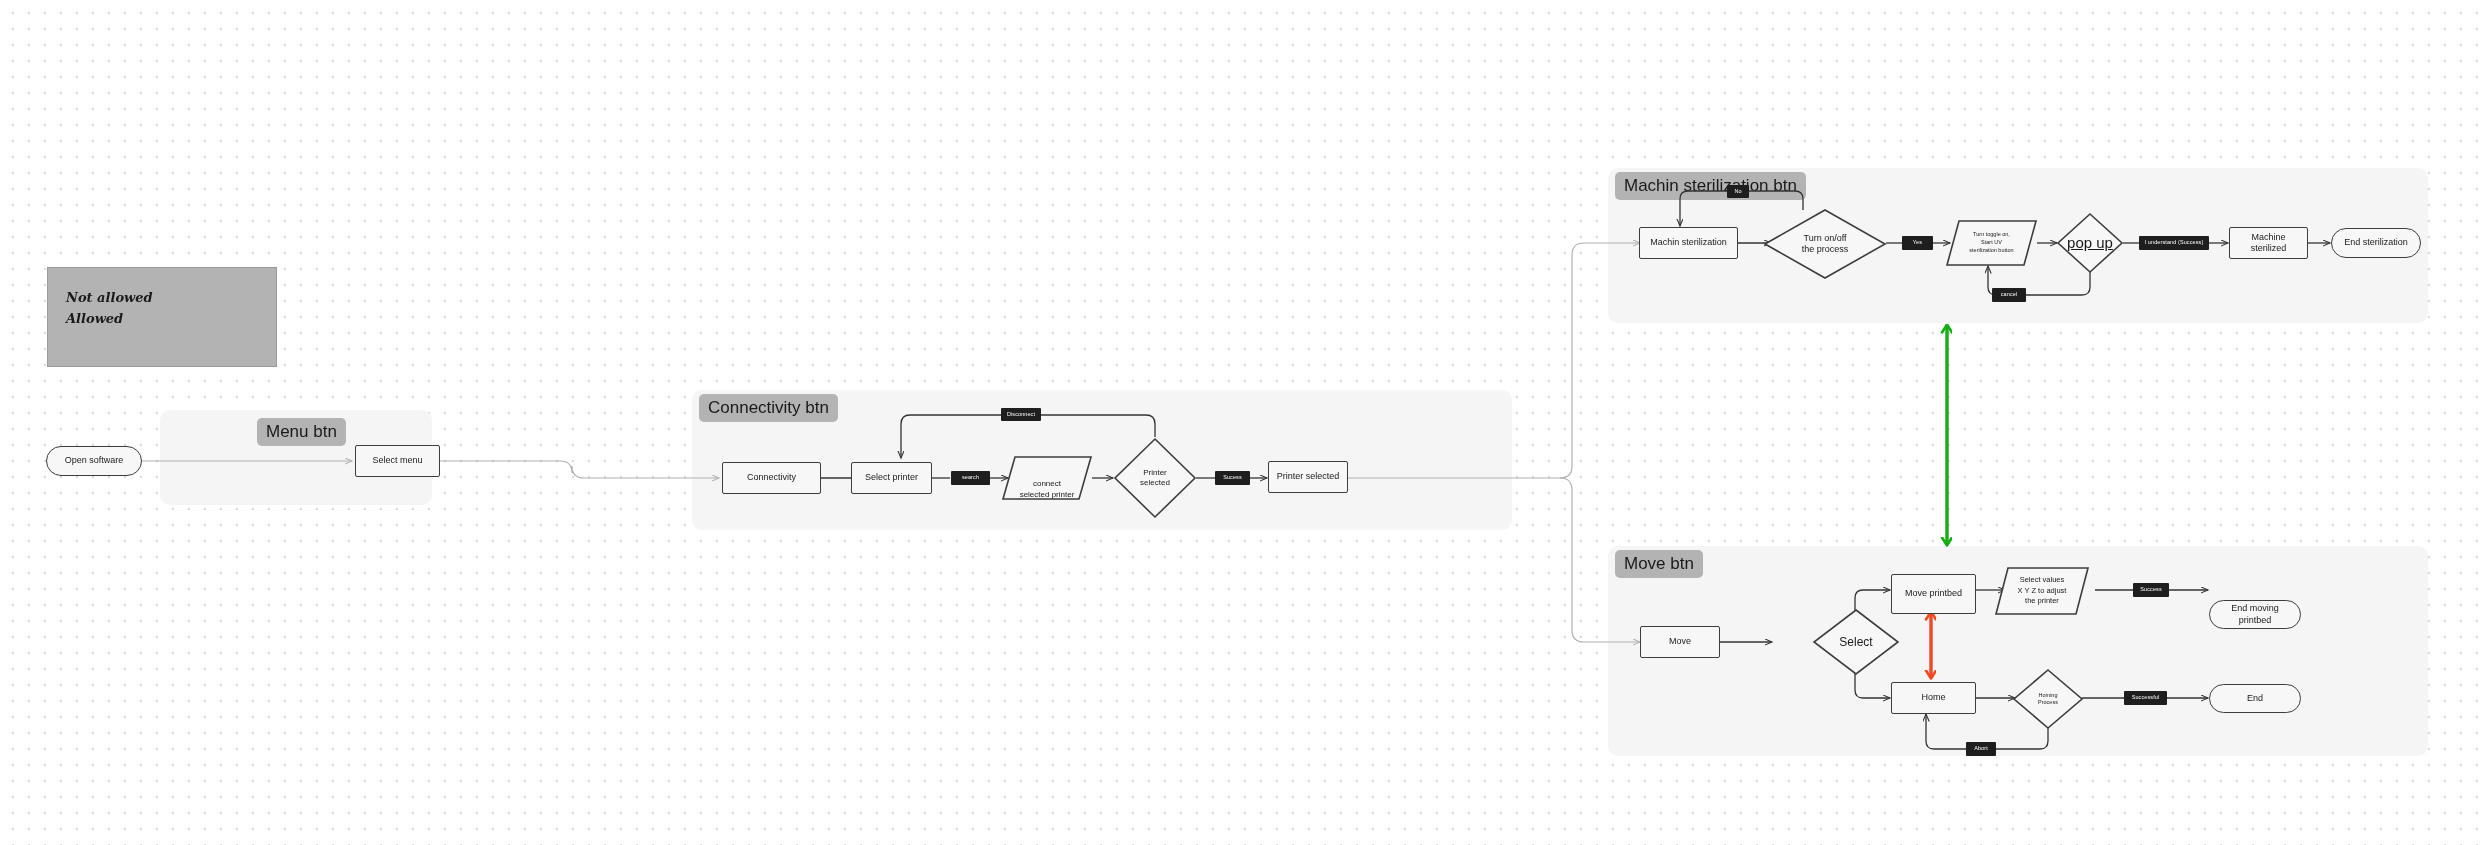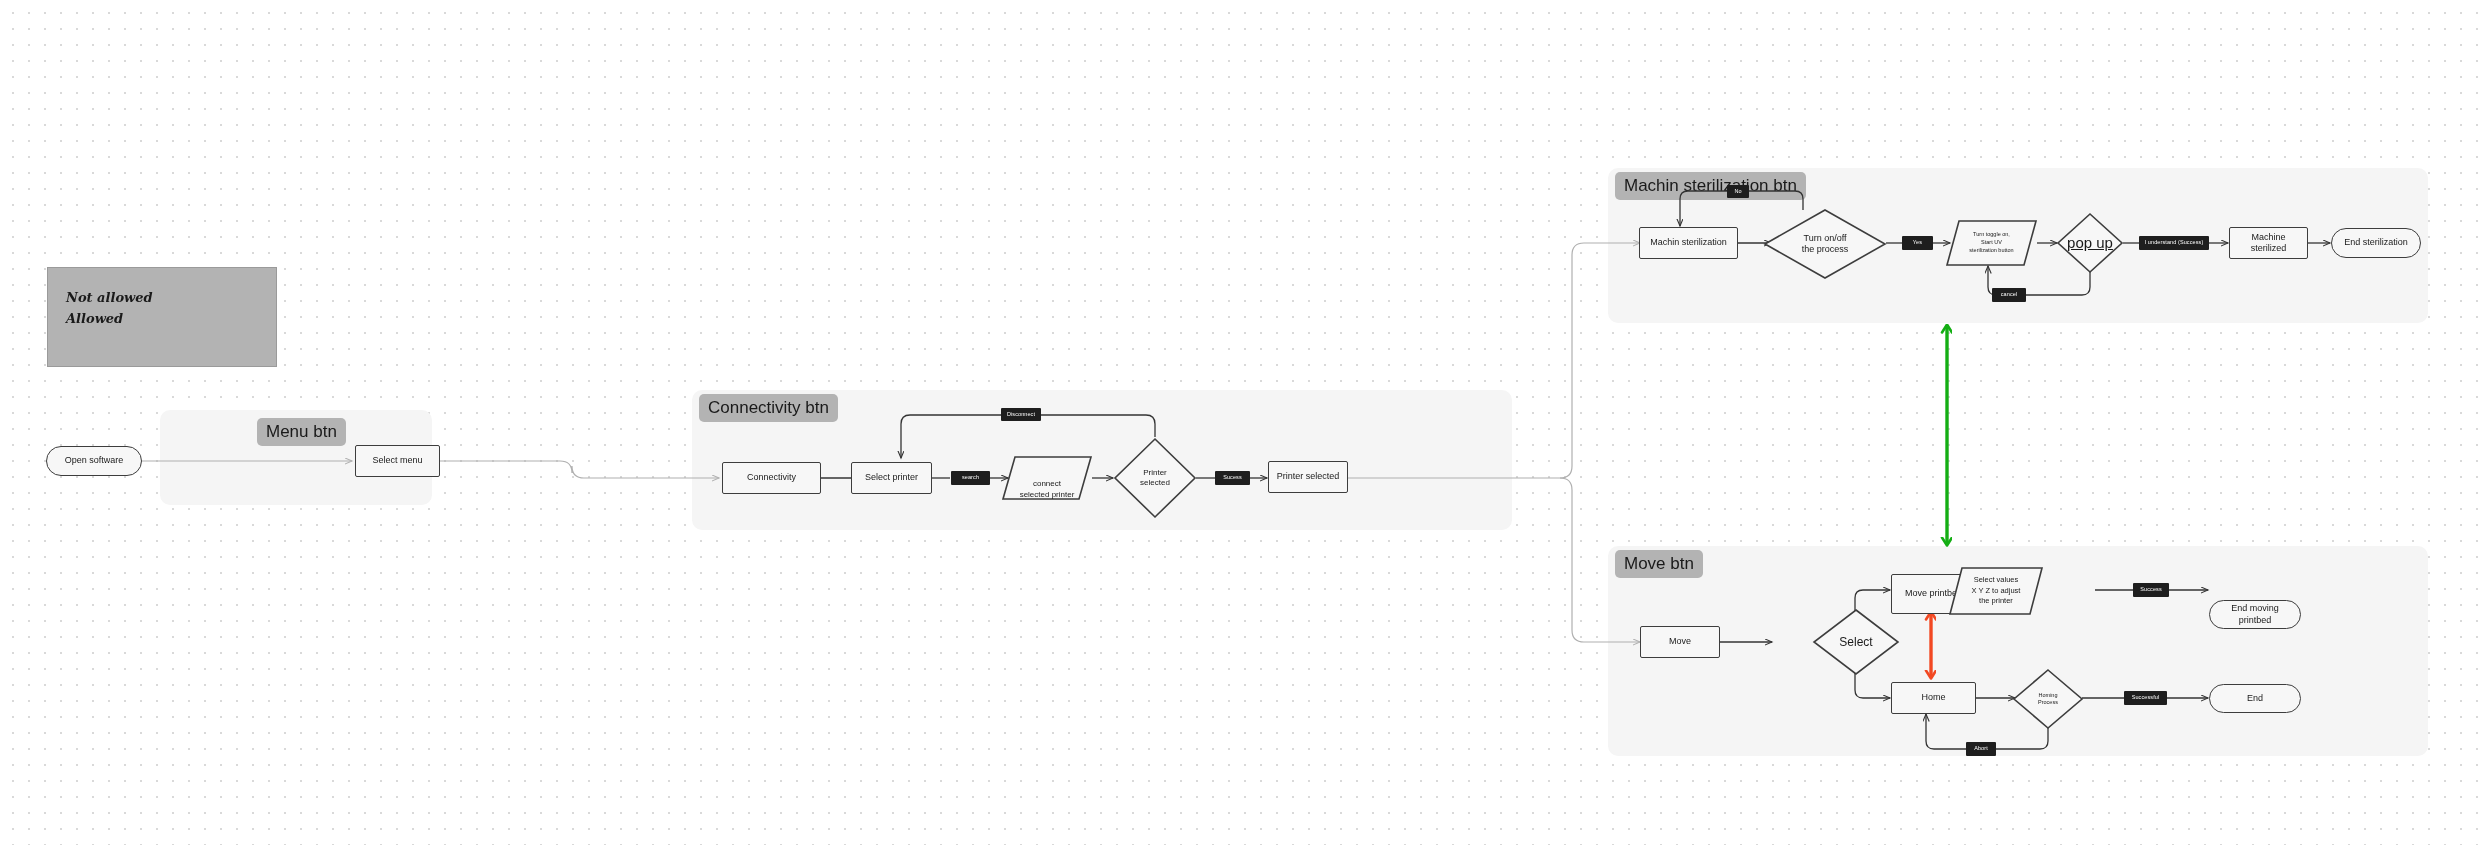--- a/index.html
+++ b/index.html
@@ -303,21 +303,21 @@
 
   <div class="node diamond-wrap" style="left:1812px; top:608px; width:88px; height:68px;">
     <svg class="diamond-shape" viewBox="0 0 88 68" preserveAspectRatio="none">
       <polygon points="44,2 86,34 44,66 2,34" fill="#f7f7f7" stroke="#3d3d3d" stroke-width="1.6"></polygon>
     </svg>
     <span class="diamond-label" style="font-size:12px;">Select</span>
   </div>
 
   <div class="node rect" style="left:1891px; top:574px; width:85px; height:40px;text-align:right;">Move printbed</div>
 
-  <div class="node para-wrap" style="left:1948px; top:566px; width:96px; height:50px;">
+  <div class="node para-wrap" style="left:1994px; top:566px; width:96px; height:50px;">
     <svg class="para-shape" viewBox="0 0 96 50" preserveAspectRatio="none">
       <polygon points="14,2 94,2 82,48 2,48" fill="#f7f7f7" stroke="#3d3d3d" stroke-width="1.6"></polygon>
     </svg>
     <span class="para-label" style="white-space:pre-line; font-size:7.5px;">Select values
 X Y Z to adjust
 the printer</span>
   </div>
 
   <div class="node round" style="left:2209px; top:600px; width:92px; height:29px;">End moving printbed</div>
 

